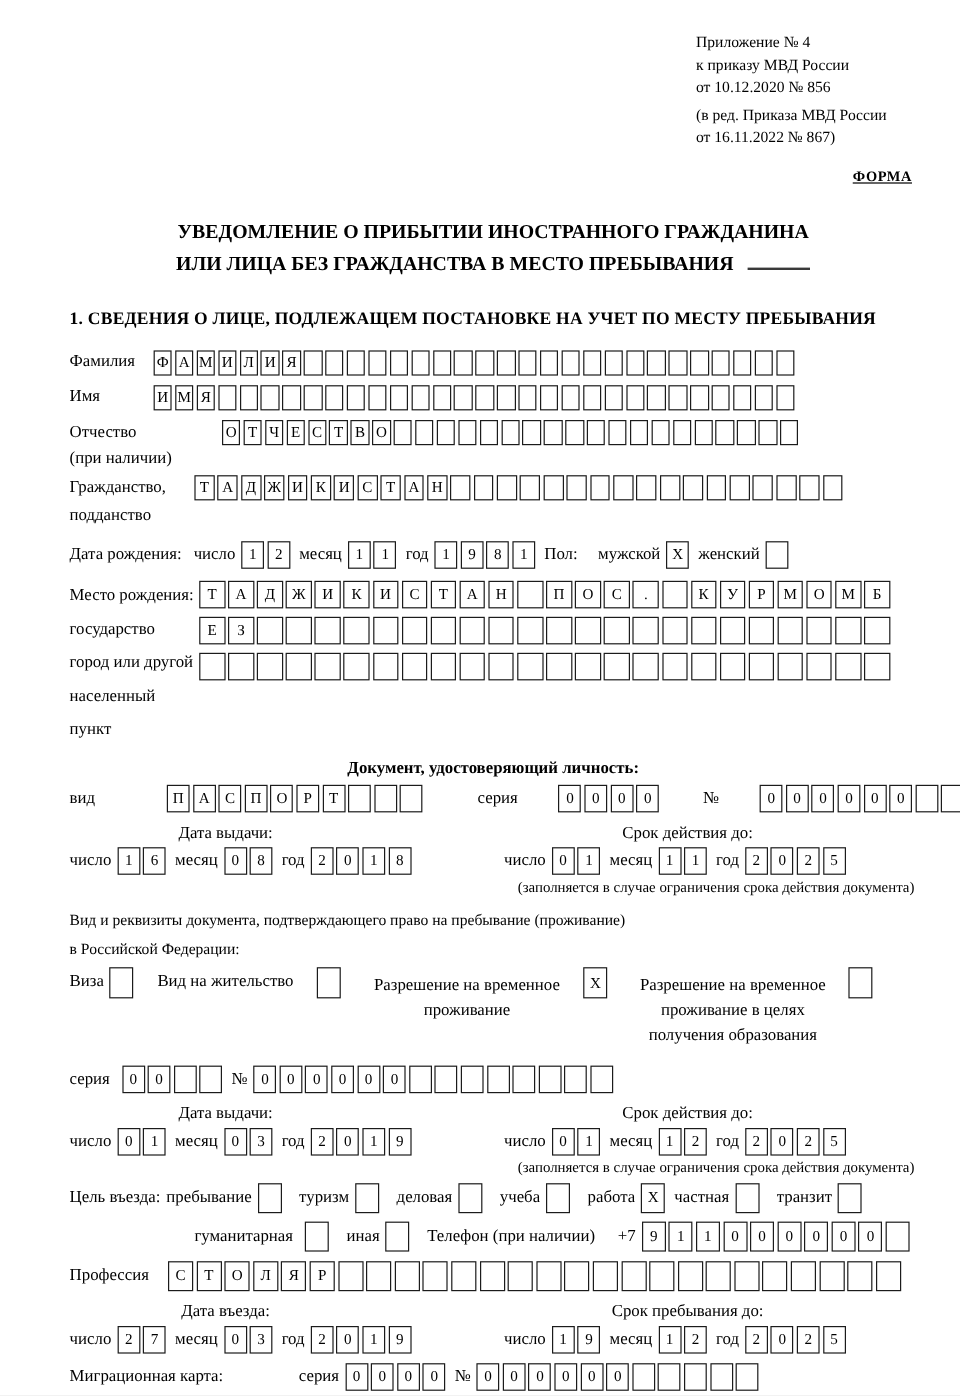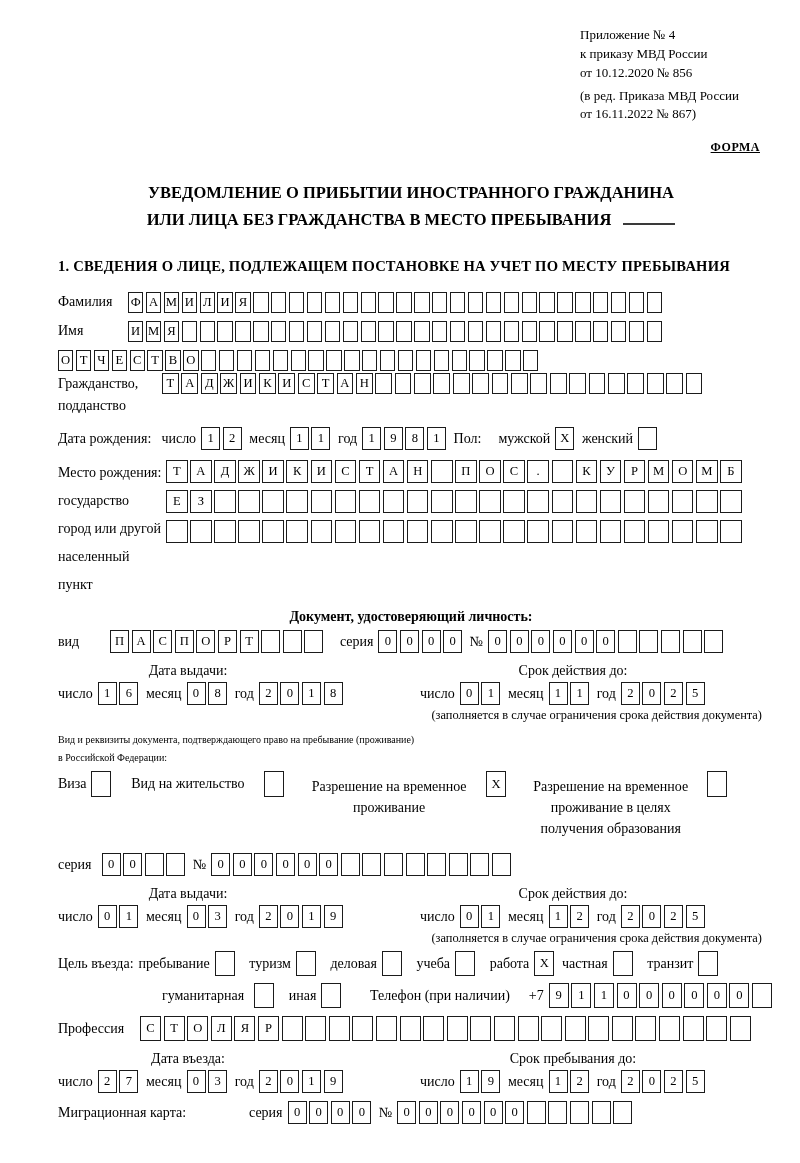--- a/index.html
+++ b/index.html
@@ -125,20 +125,24 @@
         <span class="cell"></span>
         <span class="cell"></span>
         <span class="cell"></span>
         <span class="cell"></span>
         <span class="cell"></span>
         <span class="cell"></span>
       </span>
   </div>
 
   <div class="frow top">
+    <span class="flabel" style="width:127px;line-height:1.6;">
+      <span>Отчество</span><br>
+      <span>(при наличии)</span>
+    </span>
     <span class="cellrow">
         <span class="cell">О</span>
         <span class="cell">Т</span>
         <span class="cell">Ч</span>
         <span class="cell">Е</span>
         <span class="cell">С</span>
         <span class="cell">Т</span>
         <span class="cell">В</span>
         <span class="cell">О</span>
         <span class="cell"></span>
@@ -311,21 +315,21 @@
           <span class="cell"></span>
           <span class="cell"></span>
           <span class="cell"></span>
           <span class="cell"></span>
         </span>
     </span>
   </div>
 
   <div class="center-bold">Документ, удостоверяющий личность:</div>
 
-  <div class="frow" style="margin-top:5px;">
+  <div class="frow" style="margin-top:5px;gap:29px;">
     <span class="flabel" style="width:52px;">вид</span>
     <span class="cellrow" style="--cw:19px;--ch:23px;">
         <span class="cell">П</span>
         <span class="cell">А</span>
         <span class="cell">С</span>
         <span class="cell">П</span>
         <span class="cell">О</span>
         <span class="cell">Р</span>
         <span class="cell">Т</span>
         <span class="cell"></span>
@@ -396,21 +400,21 @@
             <span class="cell">2</span>
             <span class="cell">0</span>
             <span class="cell">2</span>
             <span class="cell">5</span>
           </span>
       </div>
     </div>
   </div>
   <div class="notline">(заполняется в случае ограничения срока действия документа)</div>
 
-  <div style="font-size:10px;margin-top:8px;line-height:1.8;">
+  <div style="font-size:13px;margin-top:8px;line-height:1.8;">
     <div>Вид и реквизиты документа, подтверждающего право на пребывание (проживание)</div>
     <div>в Российской Федерации:</div>
   </div>
 
   <div class="frow top" style="margin-top:4px;">
     <span class="flabel" style="margin-top:5px;">Виза</span>
     <span class="cellrow" style="--cw:20px;--ch:26px;margin-left:4px;">
         <span class="cell"></span>
       </span>
     <span class="optlbl" style="margin-top:5px;margin-left:18px;">Вид на жительство</span>
@@ -536,21 +540,21 @@
 
   <div class="frow" style="margin-top:7px;">
     <span class="flabel" style="margin-left:104px;">гуманитарная</span>
     <span class="cellrow" style="--cw:20px;--ch:25px;margin-left:10px;">
         <span class="cell"></span>
       </span>
     <span class="optlbl">иная</span>
     <span class="cellrow" style="--cw:20px;--ch:25px;">
         <span class="cell"></span>
       </span>
-    <span class="dlbl" style="margin-left:26px;text-align:center;">Телефон (при наличии)</span>
+    <span class="dlbl" style="margin-left:12px;text-align:center;">Телефон (при наличии)</span>
     <span class="dlbl" style="margin-left:14px;">+7</span>
     <span class="cellrow" style="--cw:20px;--ch:25px;">
         <span class="cell">9</span>
         <span class="cell">1</span>
         <span class="cell">1</span>
         <span class="cell">0</span>
         <span class="cell">0</span>
         <span class="cell">0</span>
         <span class="cell">0</span>
         <span class="cell">0</span>

